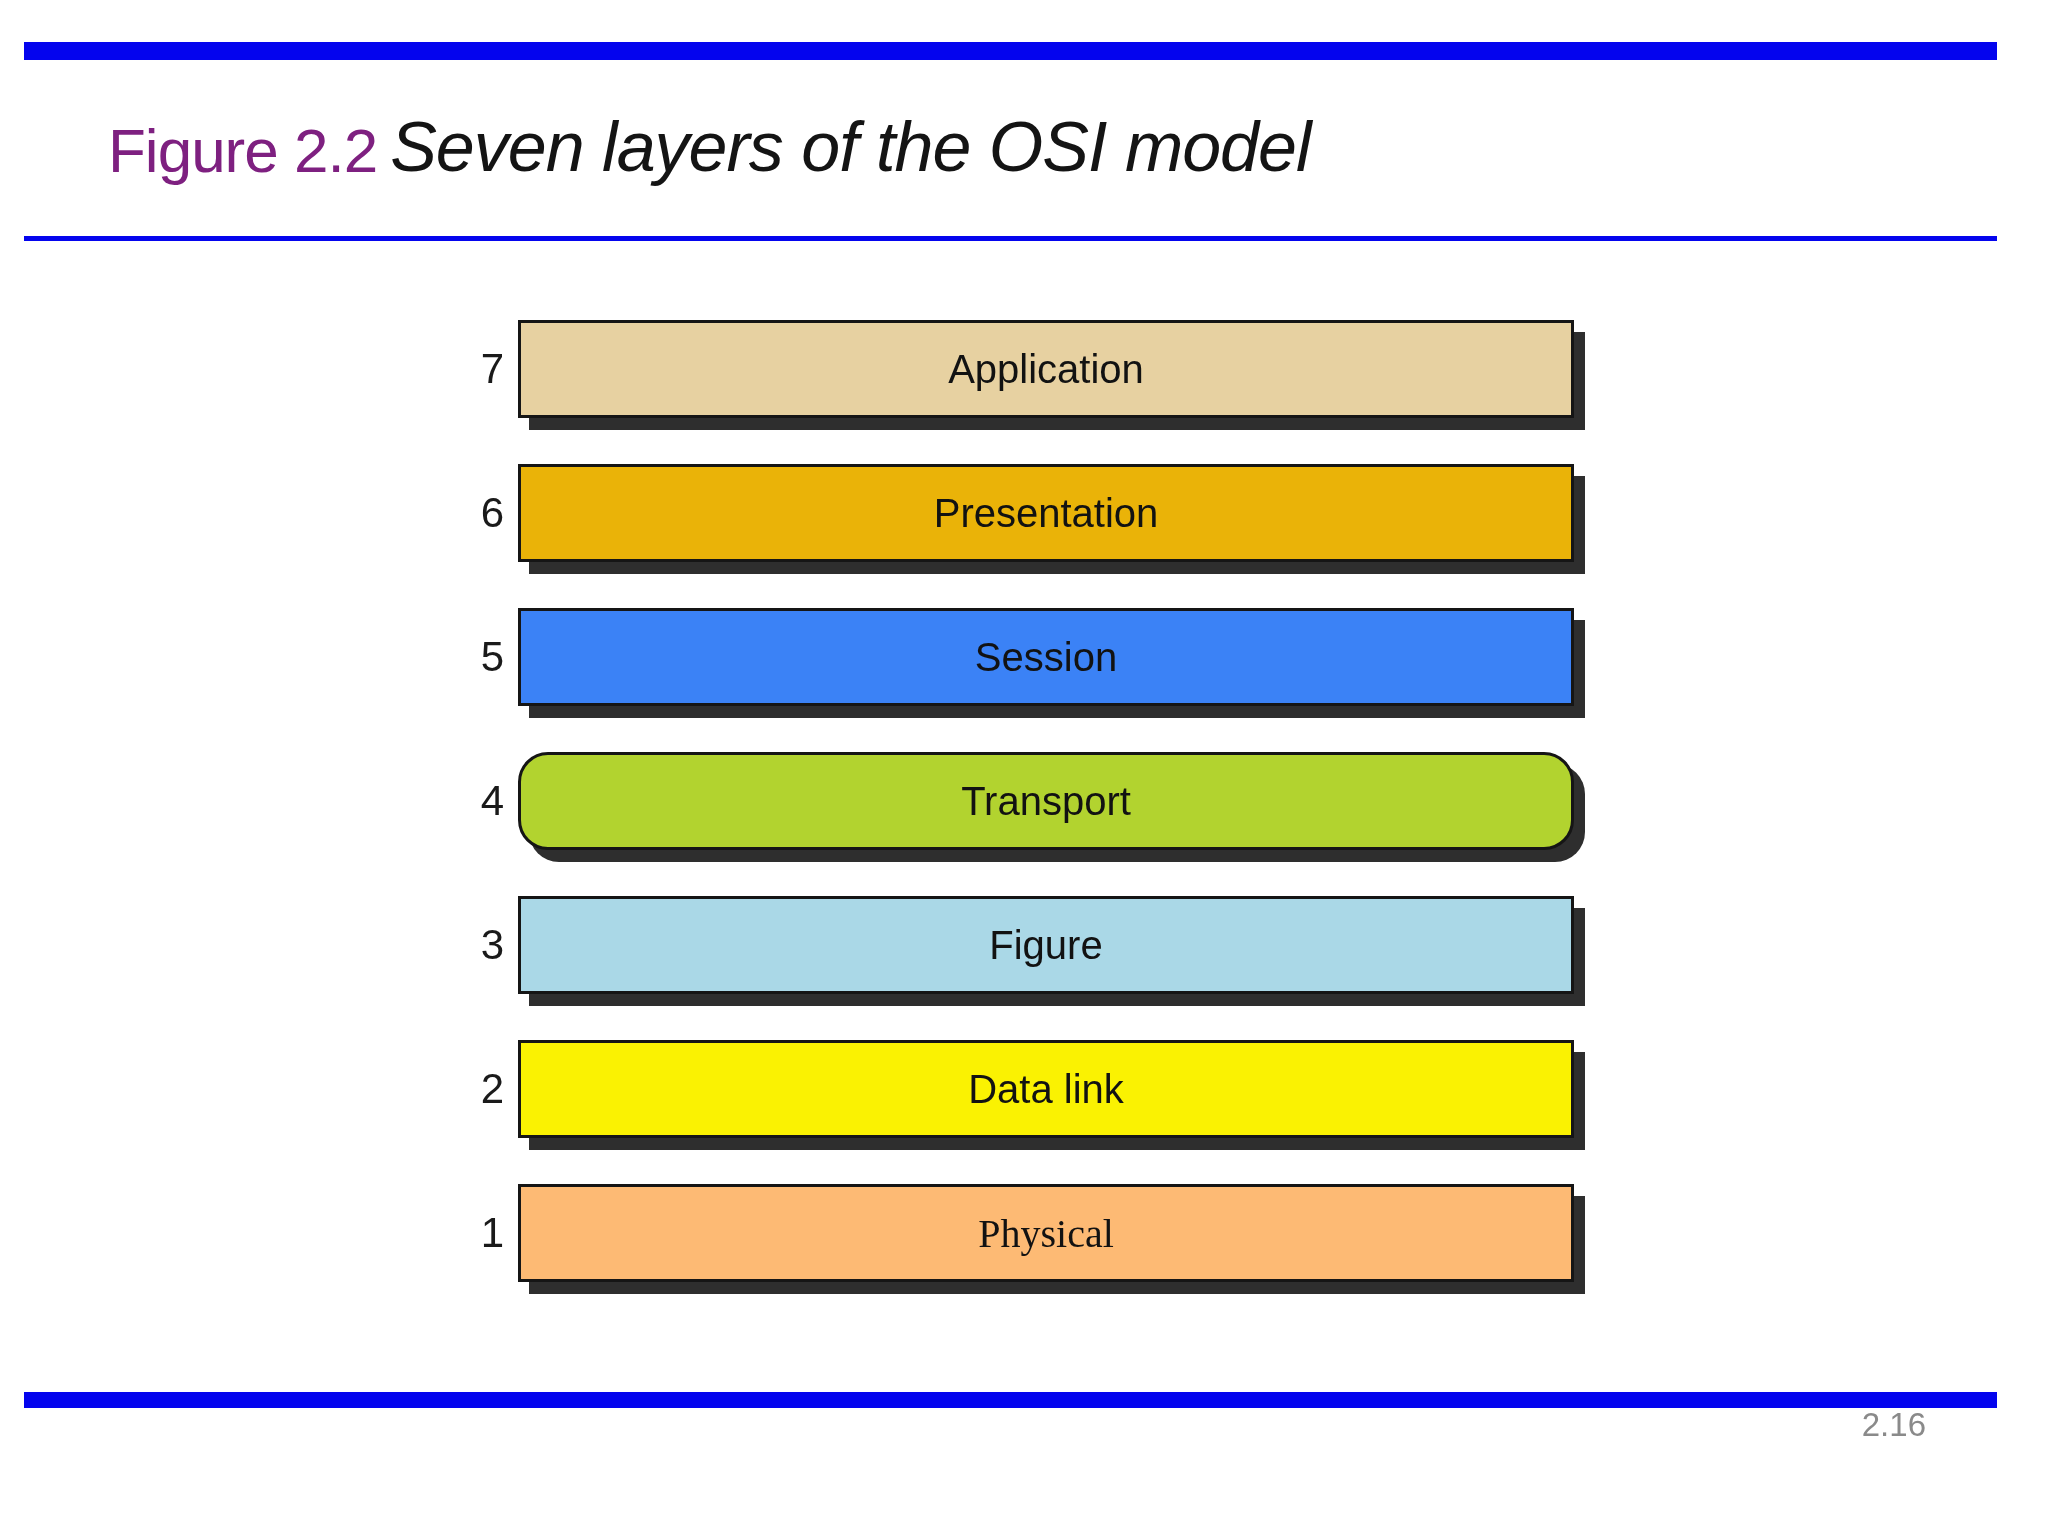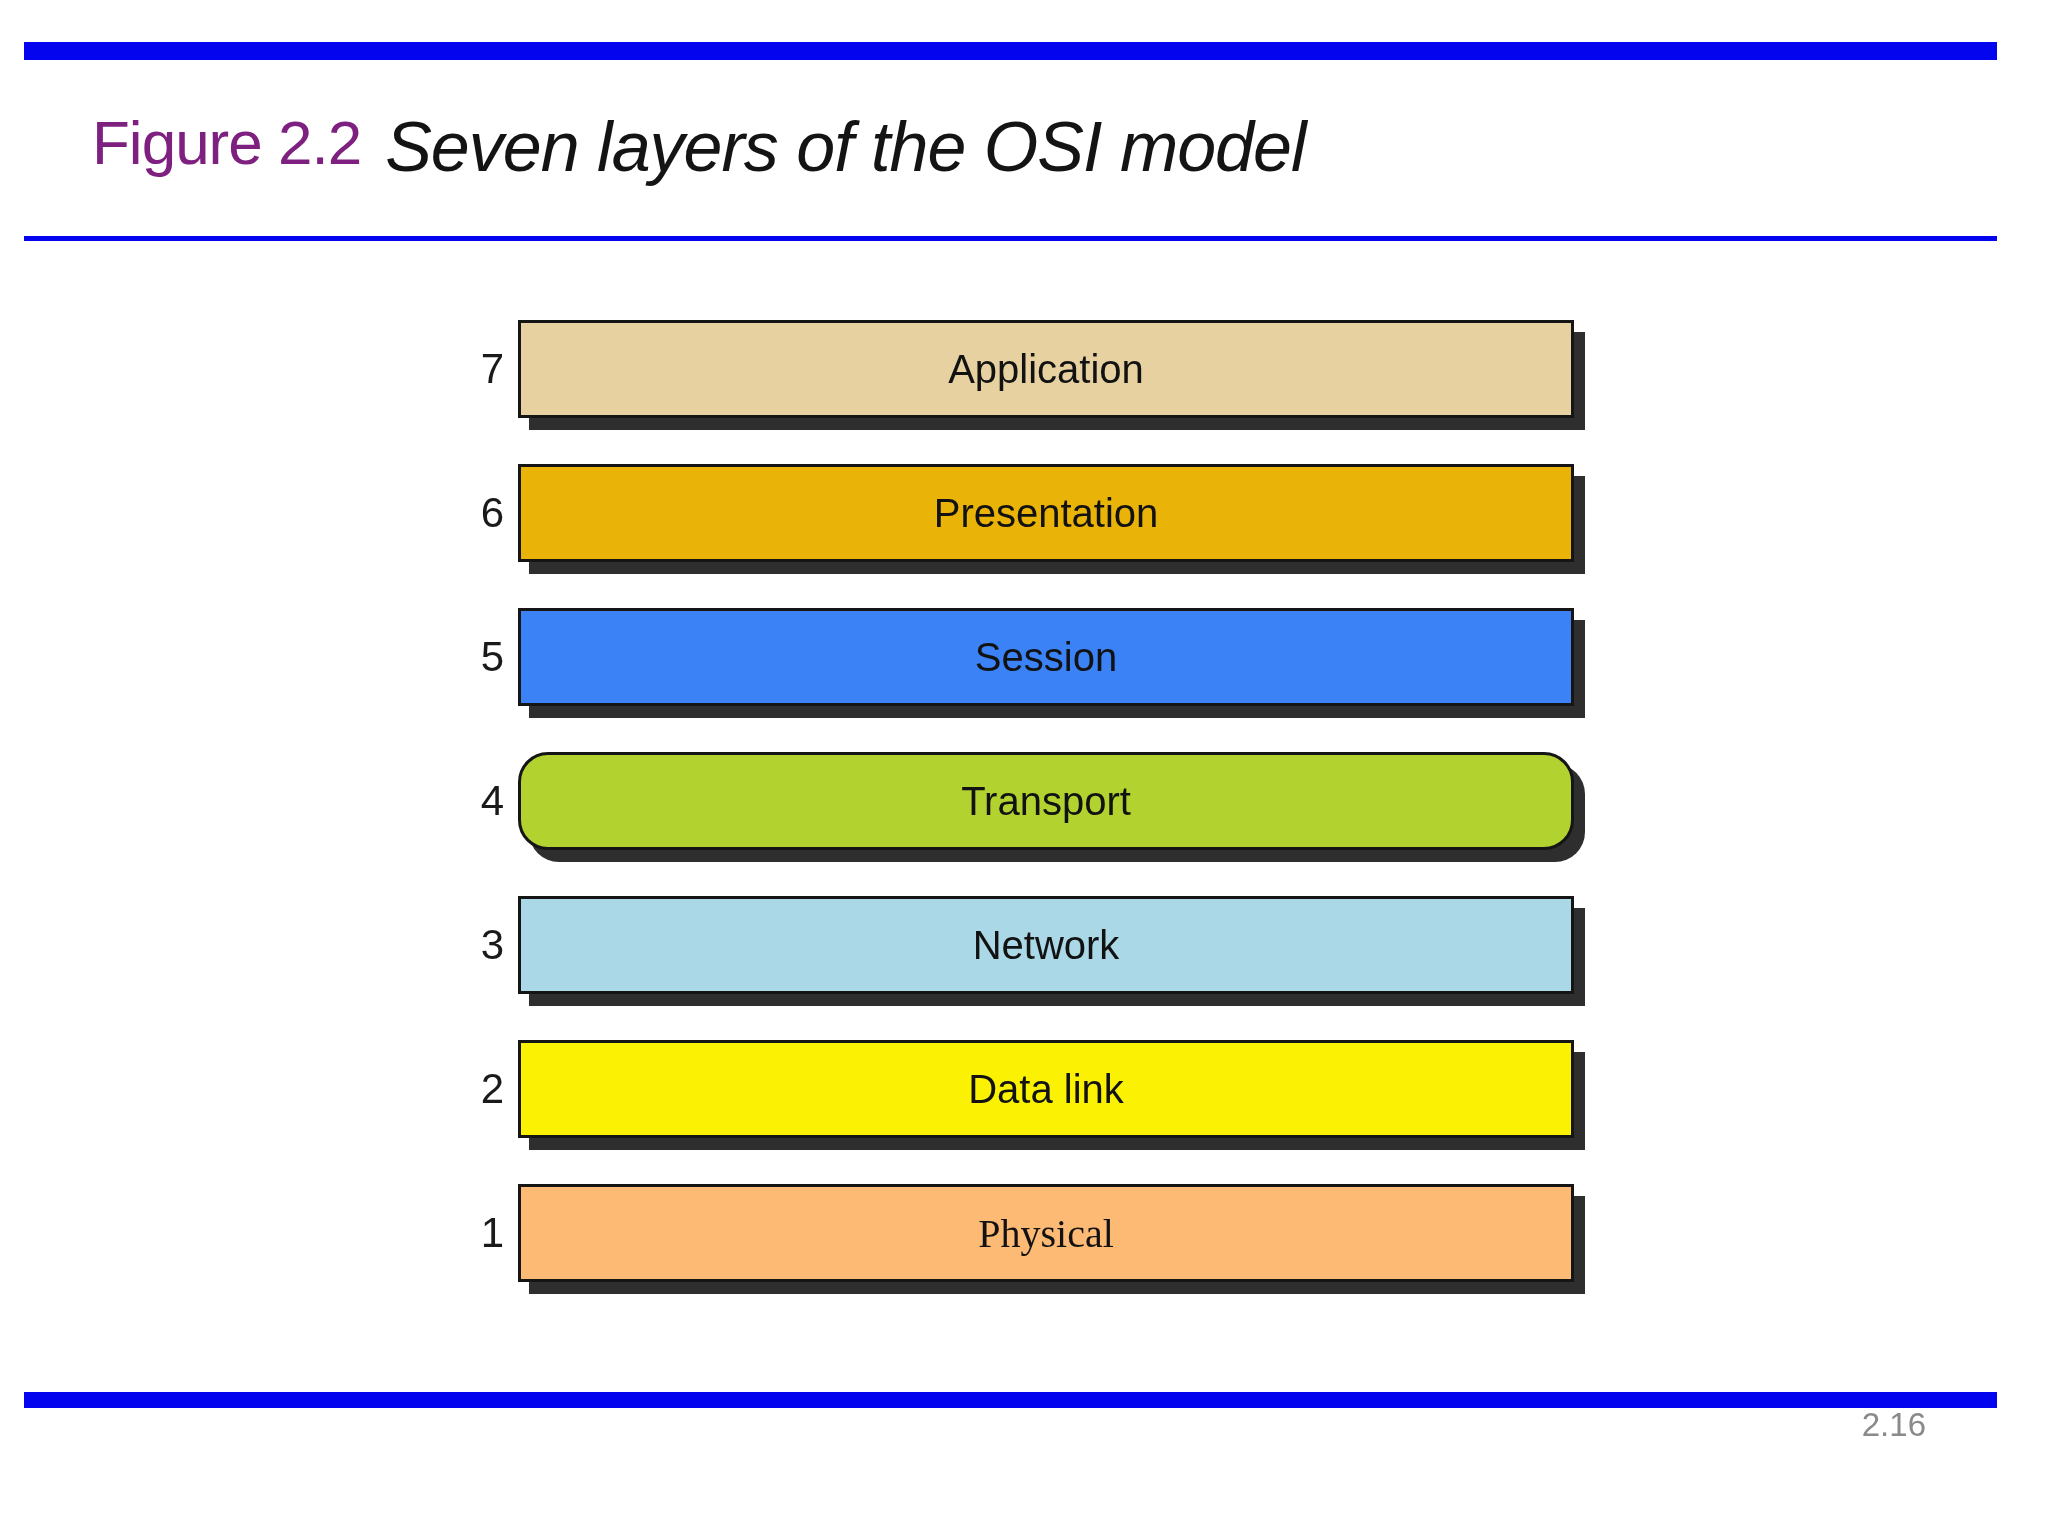--- a/index.html
+++ b/index.html
@@ -15,25 +15,25 @@
     position: absolute;
     left: 24px;
     right: 51px;
   }
   .bar-top    { top: 42px;   height: 18px; }
   .bar-rule   { top: 236px;  height: 5px;  }
   .bar-bottom { top: 1392px; height: 16px; }
 
   .title-row {
     position: absolute;
-    left: 92px;
+    left: 108px;
     top: 112px;
     display: flex;
-    align-items: flex-start;
-    gap: 24px;
+    align-items: flex-end;
+    gap: 13px;
     white-space: nowrap;
   }
   .figure-label {
     font-size: 62px;
     line-height: 1;
     letter-spacing: -1px;
   }
   .figure-caption {
     font-size: 70px;
     line-height: 1;
@@ -114,21 +114,21 @@
       <div class="layer-box" style="background: #3b82f6;">Session</div>
     </div>
 
     <div class="layer-row">
       <div class="layer-number">4</div>
       <div class="layer-box" style="background: rgb(178, 211, 47); border-radius: 30px;">Transport</div>
     </div>
 
     <div class="layer-row">
       <div class="layer-number">3</div>
-      <div class="layer-box" style="background: rgb(170, 216, 231);">Network</div>
+      <div class="layer-box" style="background: rgb(170, 216, 231);">Figure</div>
     </div>
 
     <div class="layer-row">
       <div class="layer-number">2</div>
       <div class="layer-box" style="background: rgb(250, 242, 2);">Data link</div>
     </div>
 
     <div class="layer-row">
       <div class="layer-number">1</div>
       <div class="layer-box" style="background: #fdba74; font-family: Liberation Serif, serif;">Physical</div>

